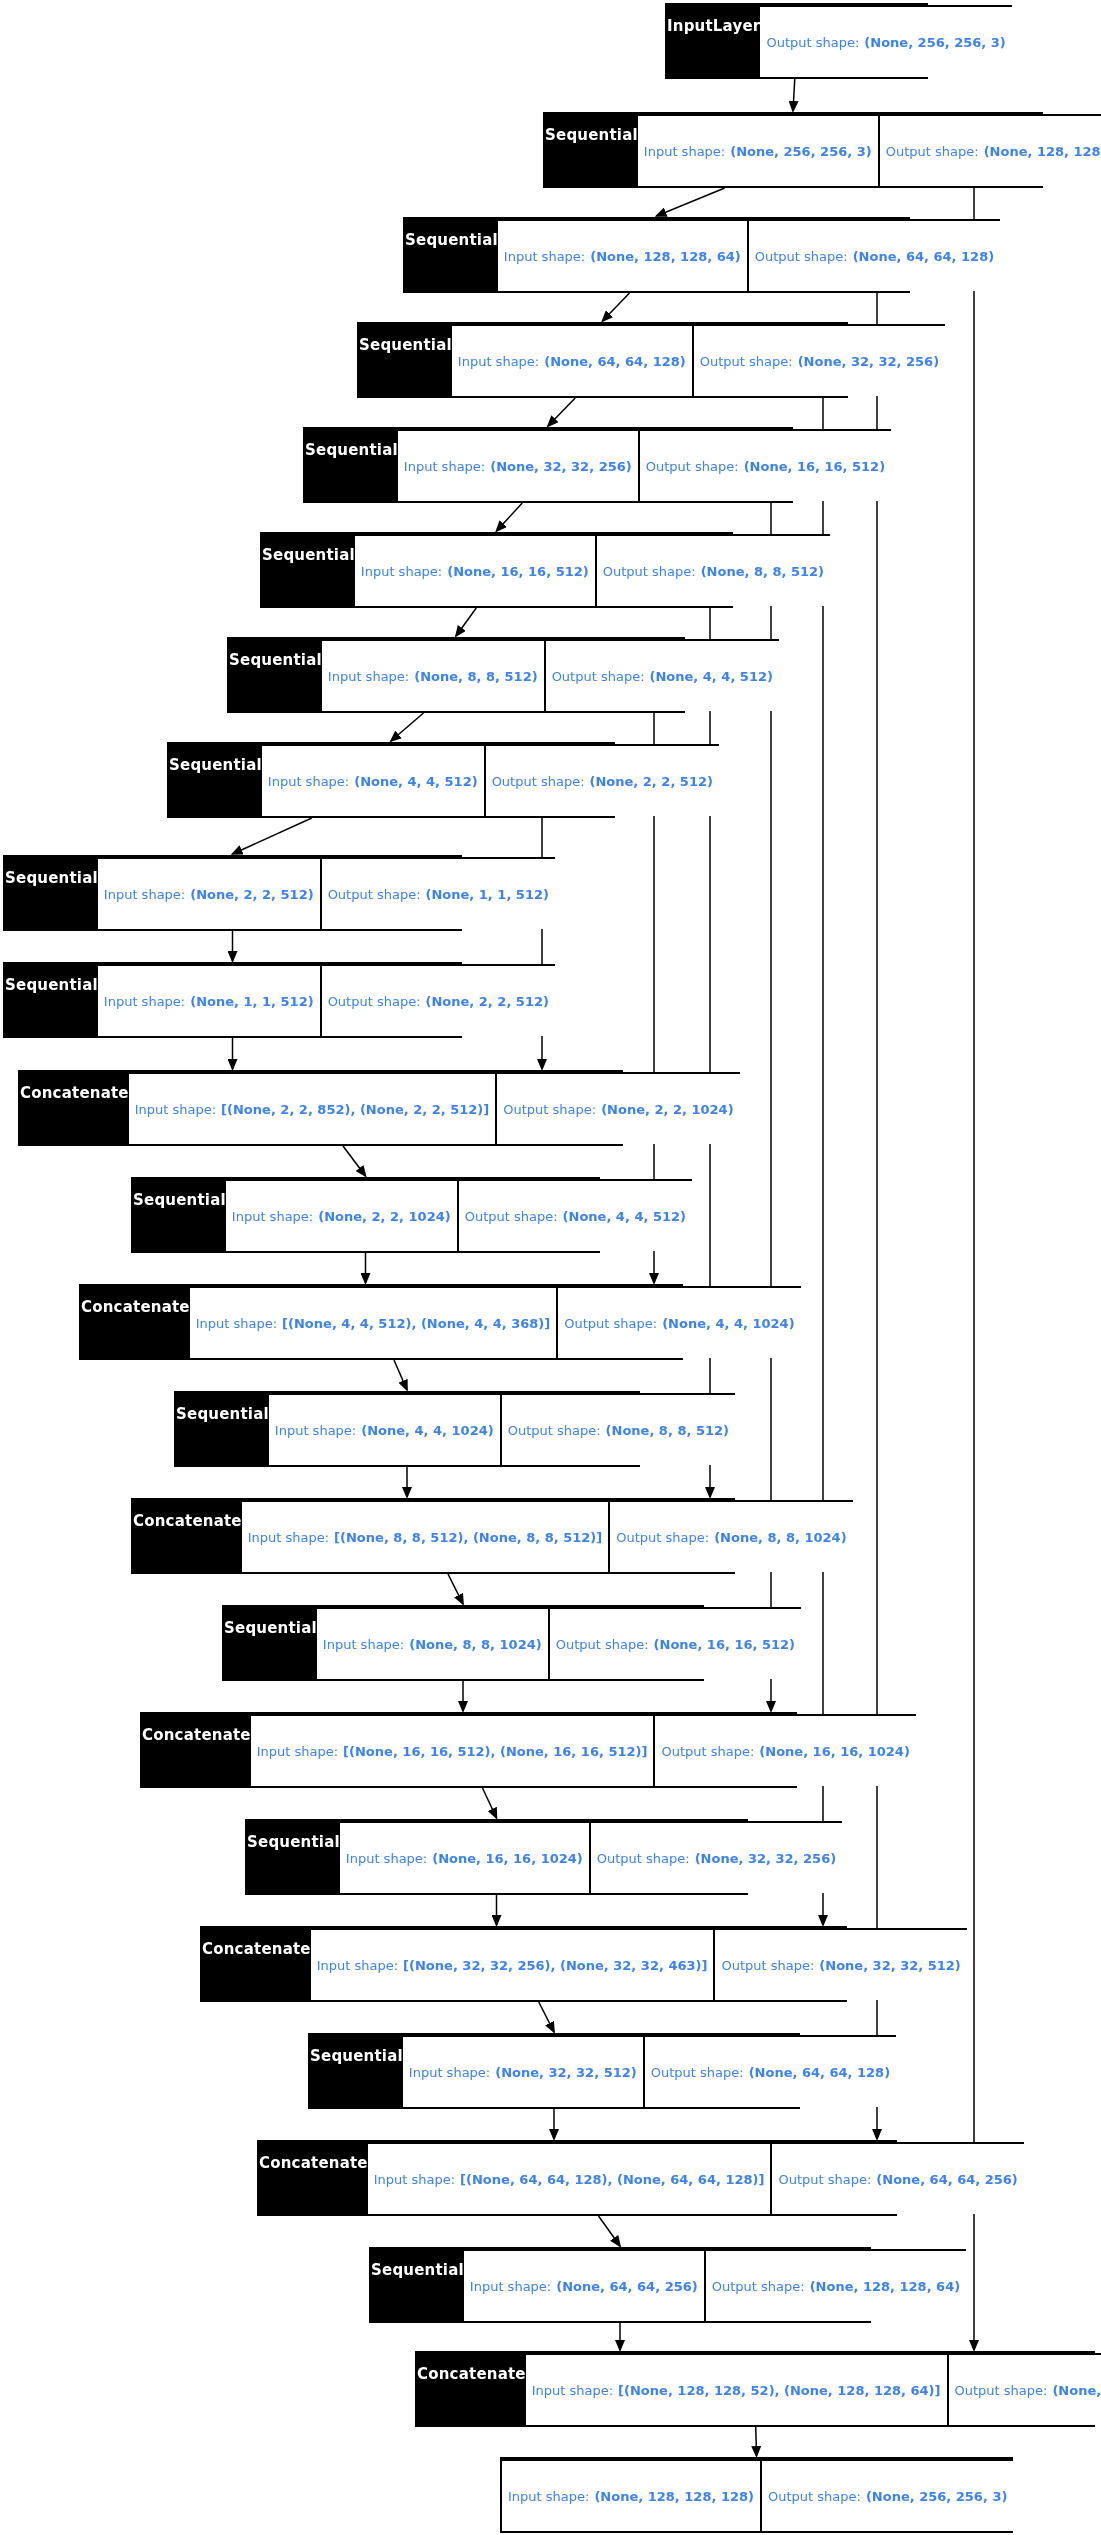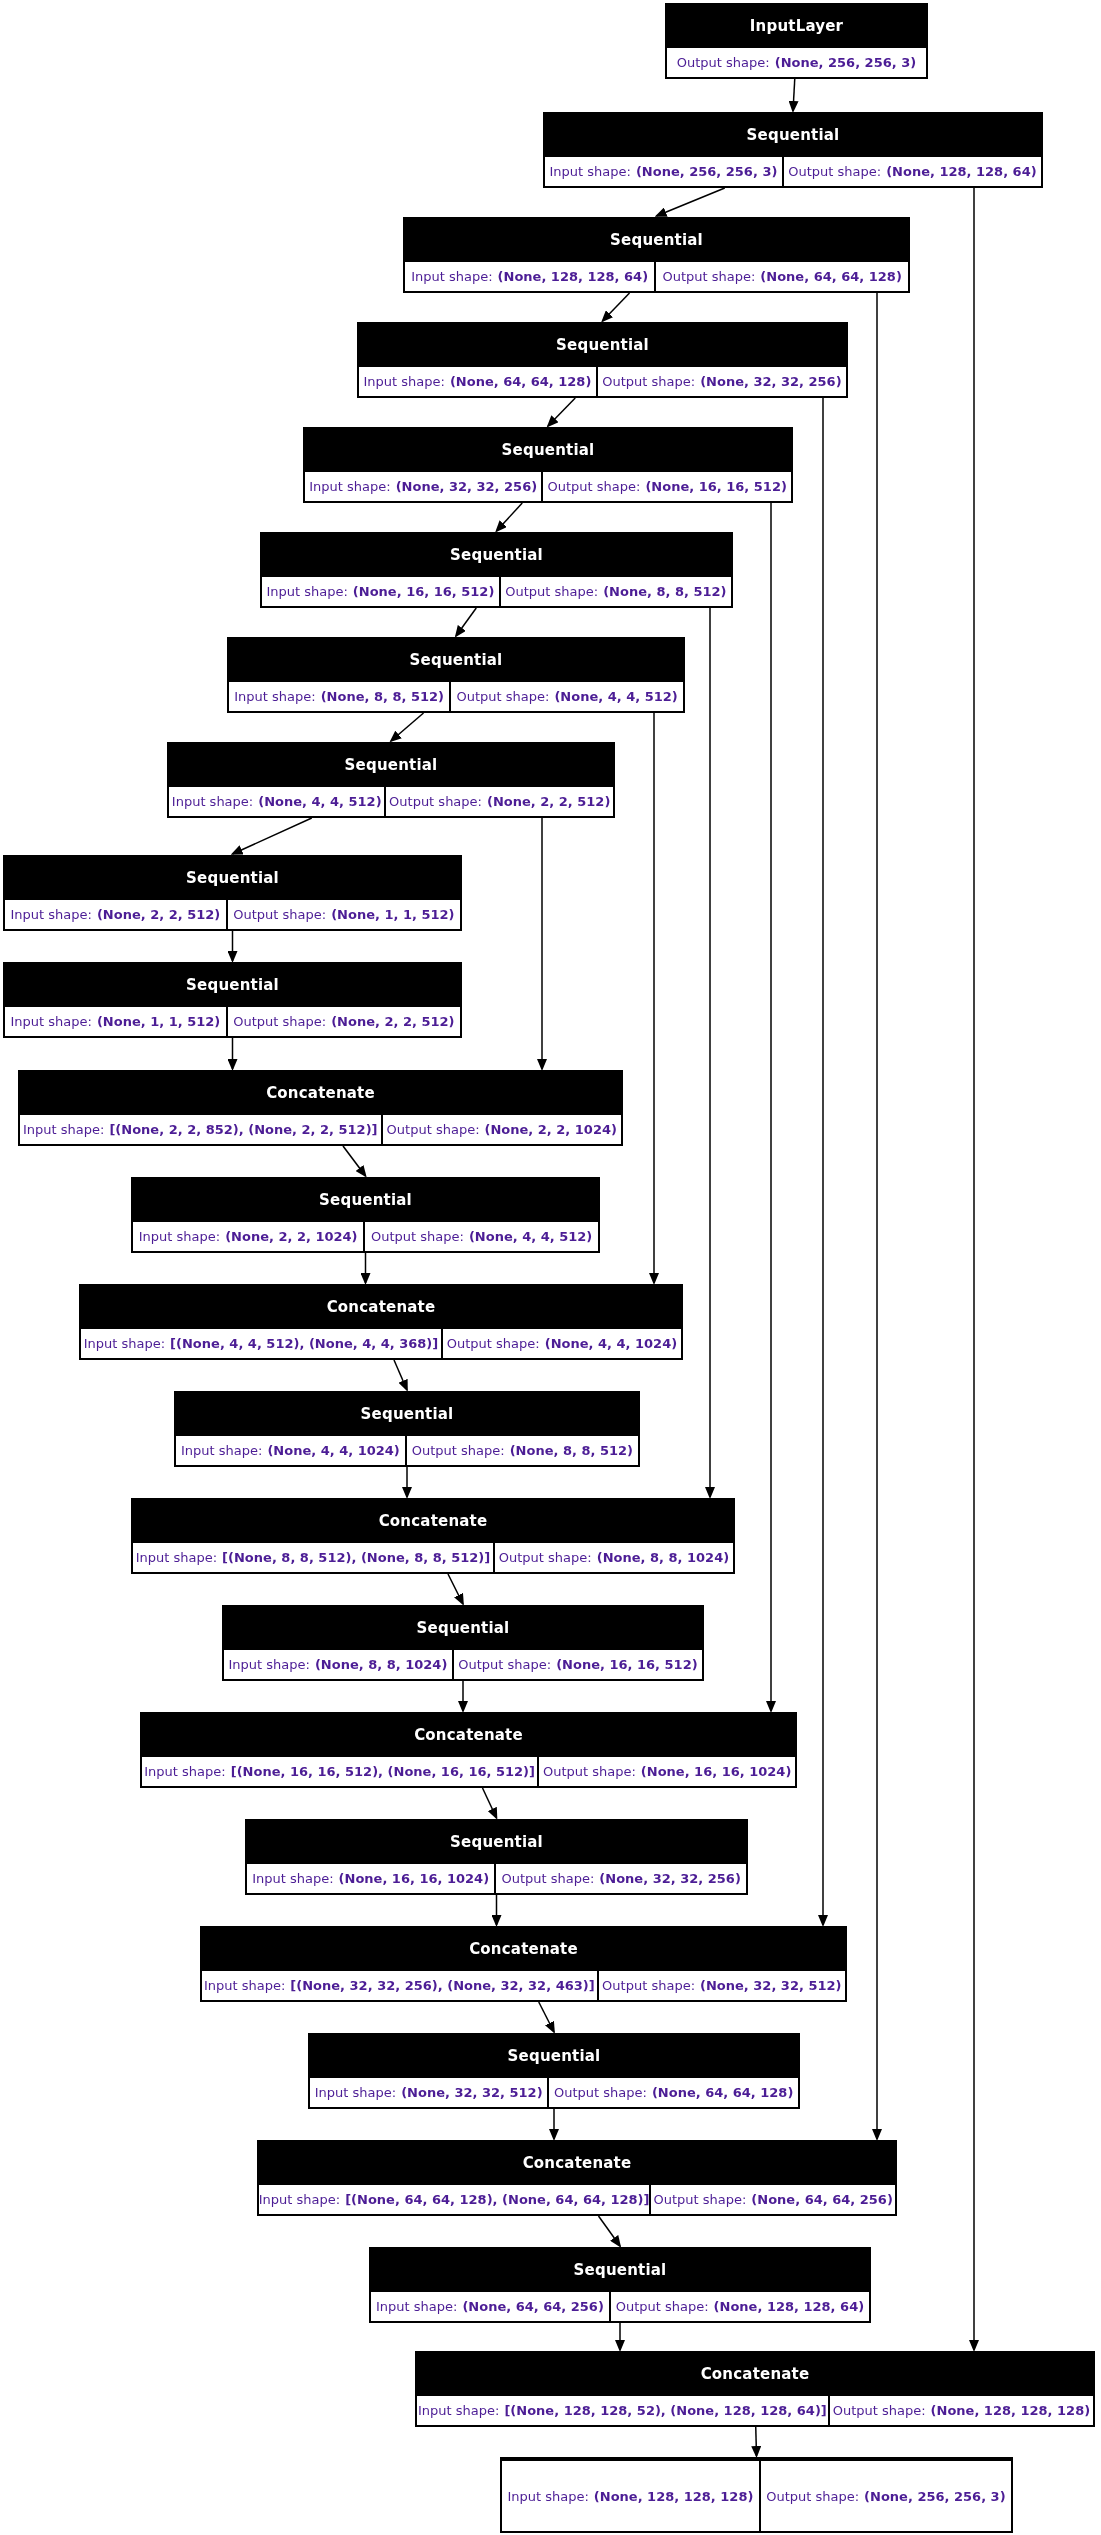--- a/index.html
+++ b/index.html
@@ -17,21 +17,21 @@
     width:1101px;height:2535px;
     pointer-events:none;
   }
   .node{
     position:absolute;
     box-sizing:border-box;
     height:76px;
     background:#000000;
     border:2px solid #000000;
     display:flex;
-    flex-direction:column;
+    flex-direction:row;
   }
   .node-header{
     height:41px;
     flex:0 0 41px;
     display:flex;
     align-items:center;
     justify-content:center;
     color:#ffffff;
     font-weight:bold;
     font-size:15px;
@@ -39,21 +39,21 @@
   }
   .node-row{
     flex:1 1 auto;
     display:flex;
     gap:2px;
     background:#000000;
     border-top:2px solid #000000;
   }
   .shape-cell{
     background:#ffffff;
-    color:#4c1d95;
+    color:#3b82f6;
     flex:1 1 auto;
     display:flex;
     align-items:center;
     justify-content:center;
     white-space:nowrap;
     padding:0 6px;
     font-size:13px;
     overflow:hidden;
   }
   .shape-prefix{ font-weight:normal; margin-right:5px; }

